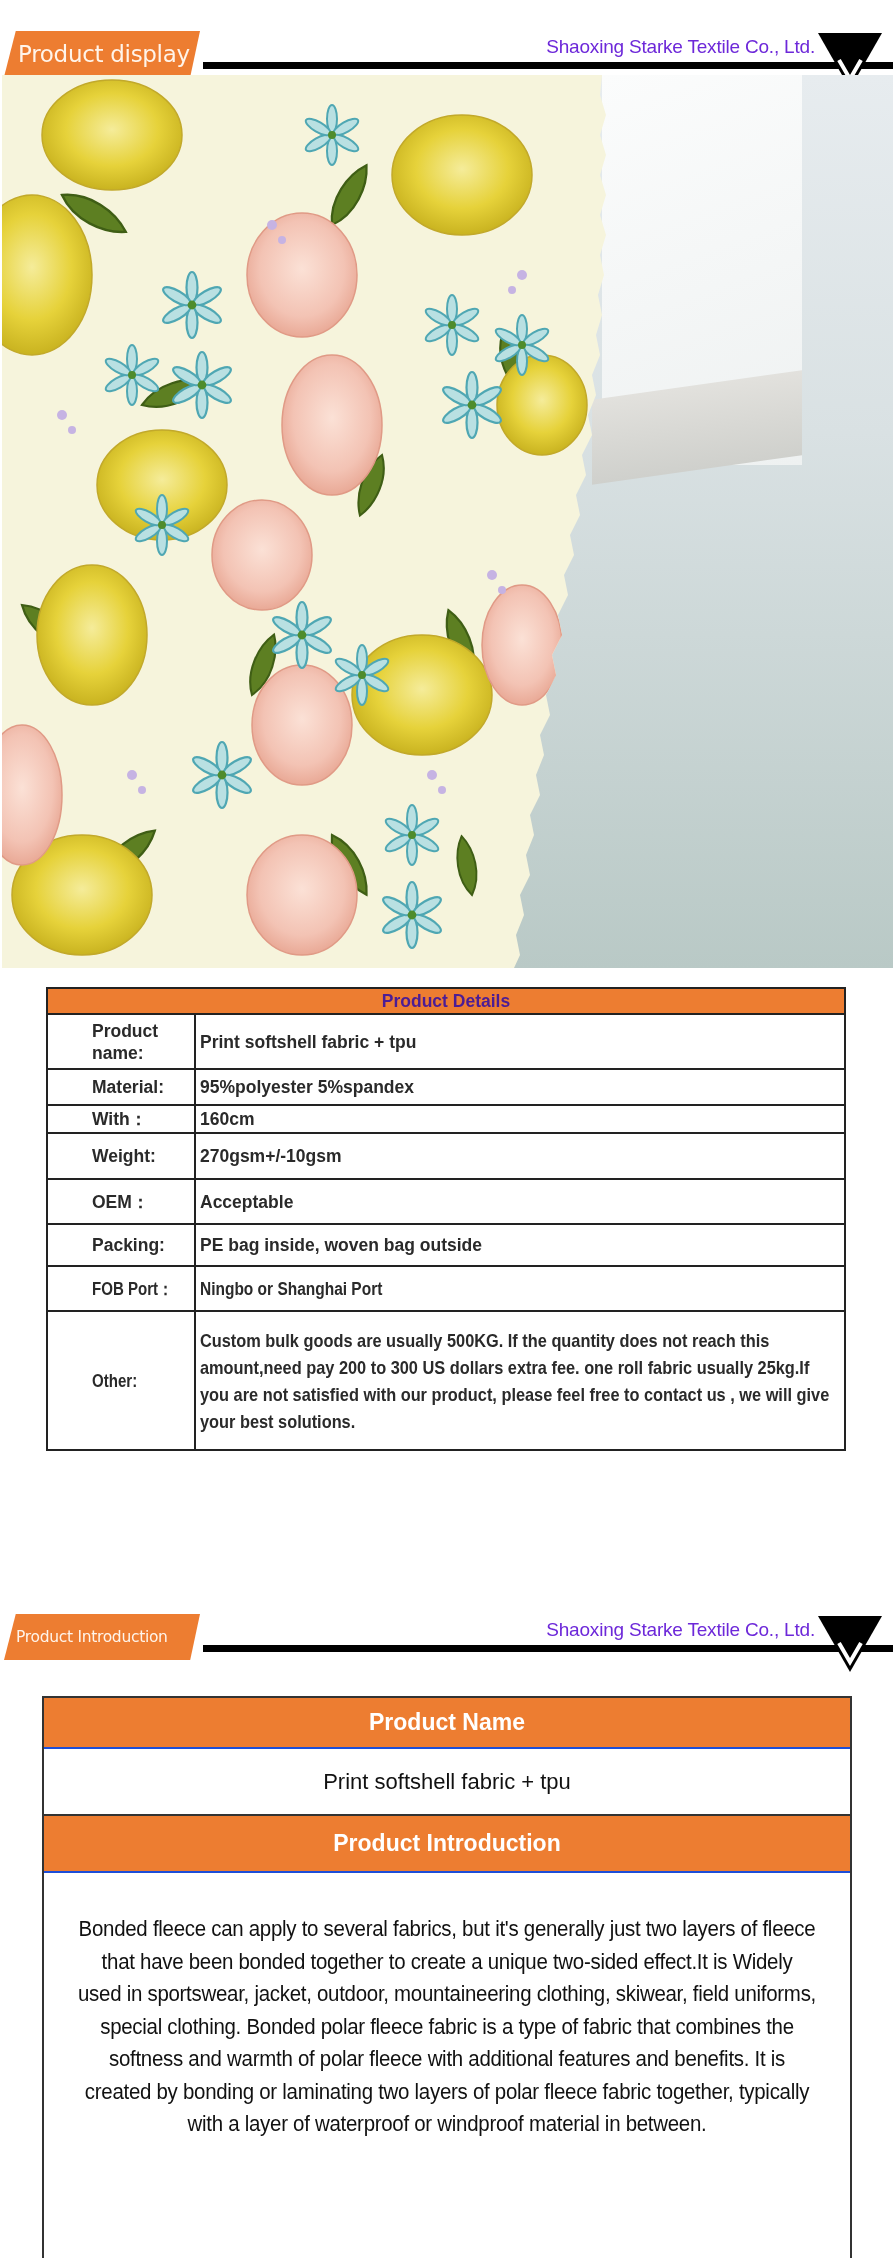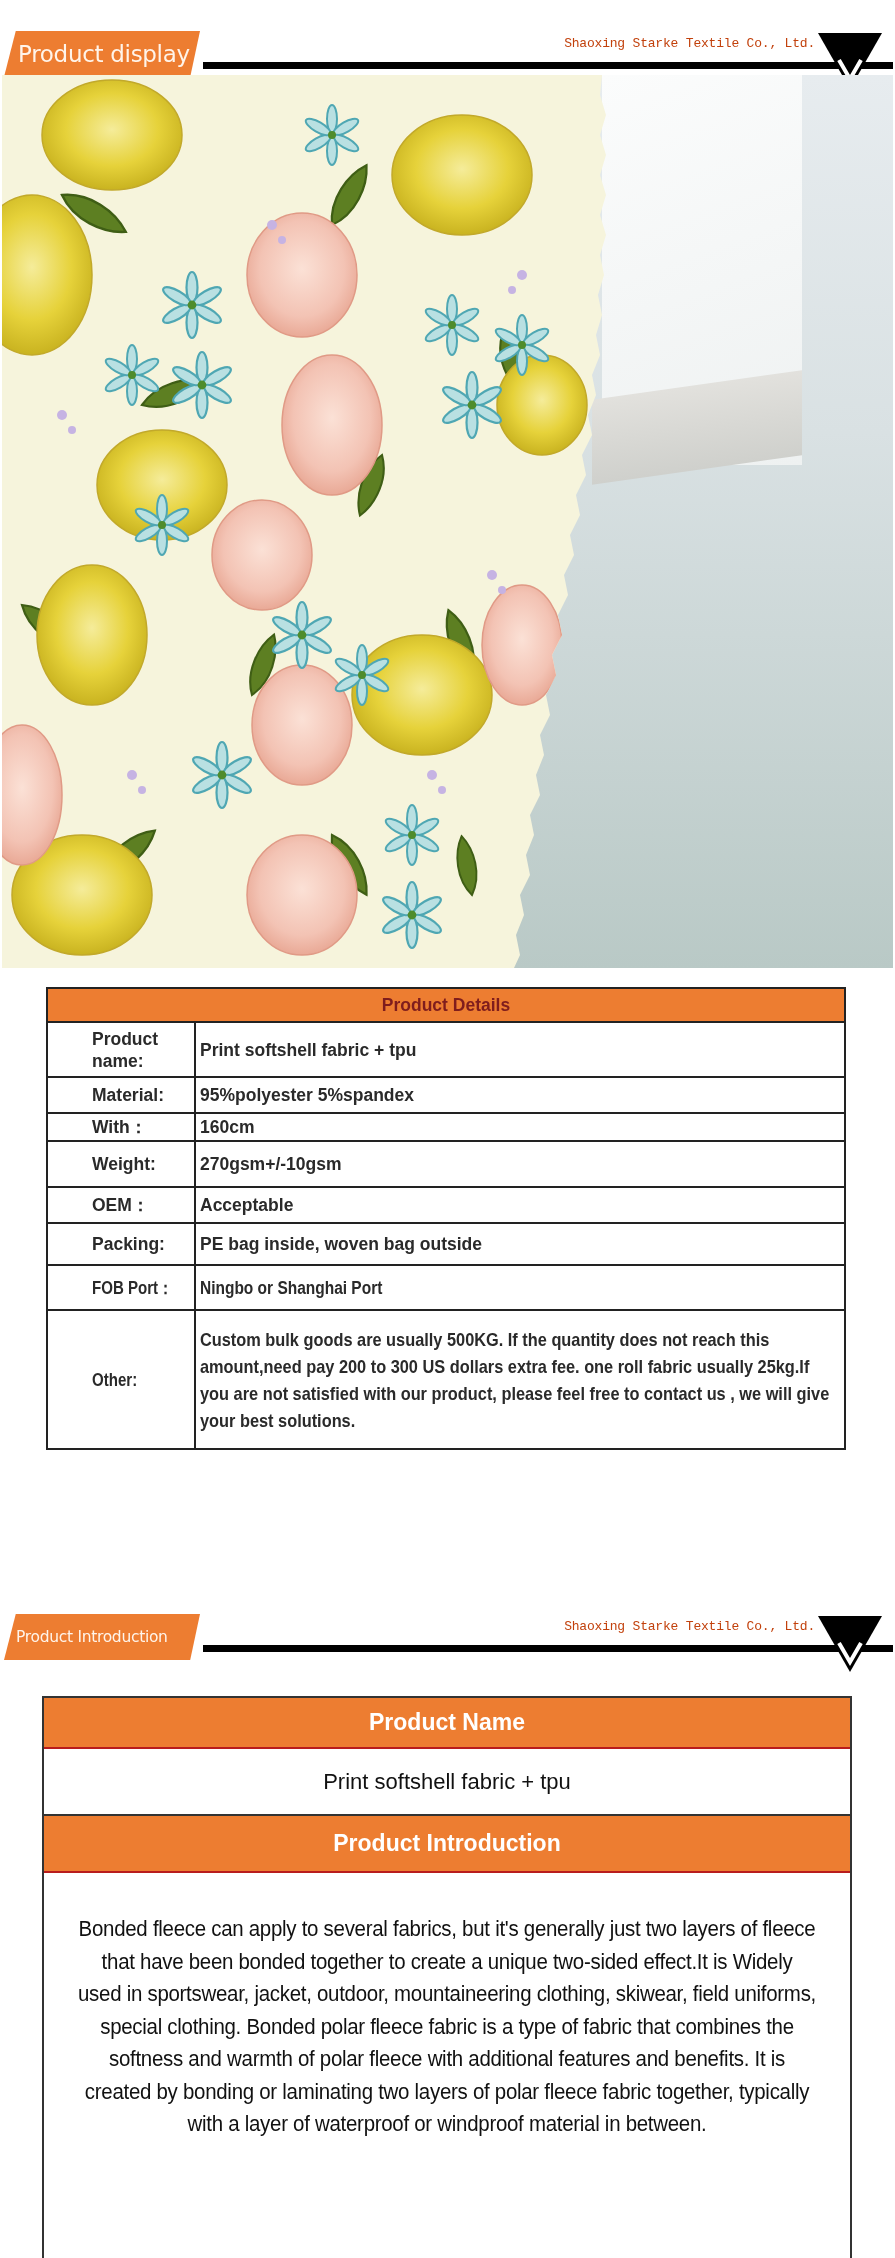--- a/index.html
+++ b/index.html
@@ -12,49 +12,49 @@
     position: absolute; left: 4px; top: 4px; height: 46px; width: 196px;
     background: #ED7D31;
     clip-path: polygon(6% 0, 100% 0, 95% 100%, 0 100%);
     color: #fff4ea; font-family: "DejaVu Sans", sans-serif; font-size: 23px;
     line-height: 46px; padding-left: 14px; white-space: nowrap; letter-spacing: -0.3px;
   }
   .sec-tab.small { font-size: 15.5px; padding-left: 12px; }
   .sec-rule { position: absolute; left: 203px; right: 2px; top: 35px; height: 7px; background: #000; }
   .sec-company {
     position: absolute; right: 80px; top: 9px;
-    font-family: Liberation Mono, monospace; font-size: 13px; color: #c2410c; letter-spacing: -0.2px;
+    font-family: Liberation Sans, sans-serif; font-size: 19px; color: #6d28d9; letter-spacing: -0.2px;
   }
   .sec-logo { position: absolute; left: 818px; top: 6px; width: 64px; height: 56px; }
 
   
   .photo {
     position: absolute; left: 2px; top: 75px; width: 891px; height: 893px; overflow: hidden;
     background: linear-gradient(180deg, #e7ecef 0%, #d9e1e3 40%, #b9c9c6 100%);
   }
   .photo .box1 { position:absolute; left: 600px; top: 0; width: 200px; height: 390px;
     background: linear-gradient(160deg,#fbfcfc 0%,#eef1f1 100%); }
   .photo .box1-side { position:absolute; left: 590px; top: 310px; width: 210px; height: 85px;
     background: linear-gradient(180deg,#e2e1dd,#cfd0cc); transform: skewY(-8deg); }
   .photo svg { position:absolute; left:0; top:0; }
 
   
   .details { position: absolute; left: 46px; top: 987px; width: 800px; border-collapse: collapse; }
   .details th {
-    background: #ED7D31; color: #7f1d1d; font-weight: bold; font-size: 17.5px; height: 34px;
+    background: #ED7D31; color: #4c1d95; font-weight: bold; font-size: 17.5px; height: 26px;
     text-align: center; border: 2px solid #222;
   }
   .details td { border: 2px solid #222; font-weight: bold; font-size: 17.5px; color: #2a2a2a; padding: 2px 4px; vertical-align: middle; line-height: 22px; }
   .details td.k { width: 148px; padding-left: 44px; }
   .narrowtext { display:inline-block; font-weight: bold; transform: scaleX(0.86); transform-origin: left center; white-space: nowrap; }
   .narrowblock { display:block; font-weight: bold; width: 116%; transform: scaleX(0.86); transform-origin: left center; line-height: 27px; font-size: 19px; }
 
   
   .intro { position: absolute; left: 42px; top: 1696px; width: 810px; border: 2px solid #333; }
-  .intro .hd { background: #ED7D31; color: #fff; font-weight: bold; font-size: 23px; text-align: center; border-bottom: 2px solid #b91c1c; }
+  .intro .hd { background: #ED7D31; color: #fff; font-weight: bold; font-size: 23px; text-align: center; border-bottom: 2px solid #1d4ed8; }
   .intro .hd.h1 { height: 51px; line-height: 49px; }
   .intro .hd.h2 { height: 57px; line-height: 55px; border-top: 0; }
   .intro .name { height: 67px; line-height: 65px; text-align: center; font-size: 22px; color: #111; border-bottom: 2px solid #333; }
   .intro .body { height: 486px; padding: 40px 6px 0 6px; text-align: center; font-size: 22px; line-height: 32.5px; color: #111; letter-spacing: -0.3px; }
   .intro .body span { display:inline-block; transform: scaleX(0.93); }
 </style>
 </head>
 <body>
 
 <div class="sec-header" style="top:0;margin-top:27px;">
@@ -186,21 +186,21 @@
       <td class="v">95%polyester 5%spandex</td>
     </tr>
     <tr style="height:26px">
       <td class="k">With：</td>
       <td class="v">160cm</td>
     </tr>
     <tr style="height:46px">
       <td class="k">Weight:</td>
       <td class="v">270gsm+/-10gsm</td>
     </tr>
-    <tr style="height:36px">
+    <tr style="height:45px">
       <td class="k">OEM：</td>
       <td class="v">Acceptable</td>
     </tr>
     <tr style="height:42px">
       <td class="k">Packing:</td>
       <td class="v">PE bag inside, woven bag outside</td>
     </tr>
     <tr style="height:45px">
       <td class="k"><span class="narrowtext">FOB Port：</span></td>
       <td class="v"><span class="narrowtext" style="font-size:18px">Ningbo or Shanghai Port</span></td>

